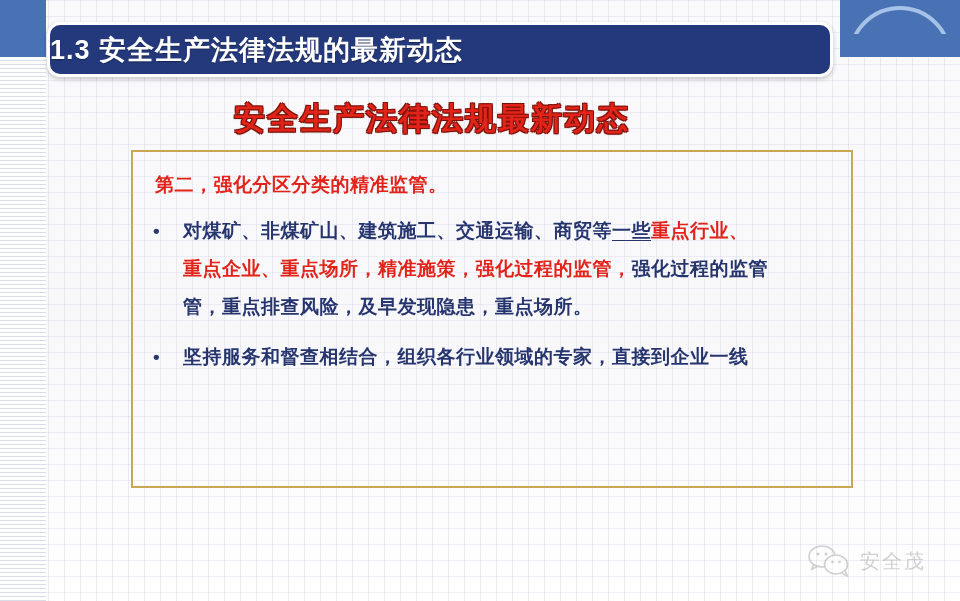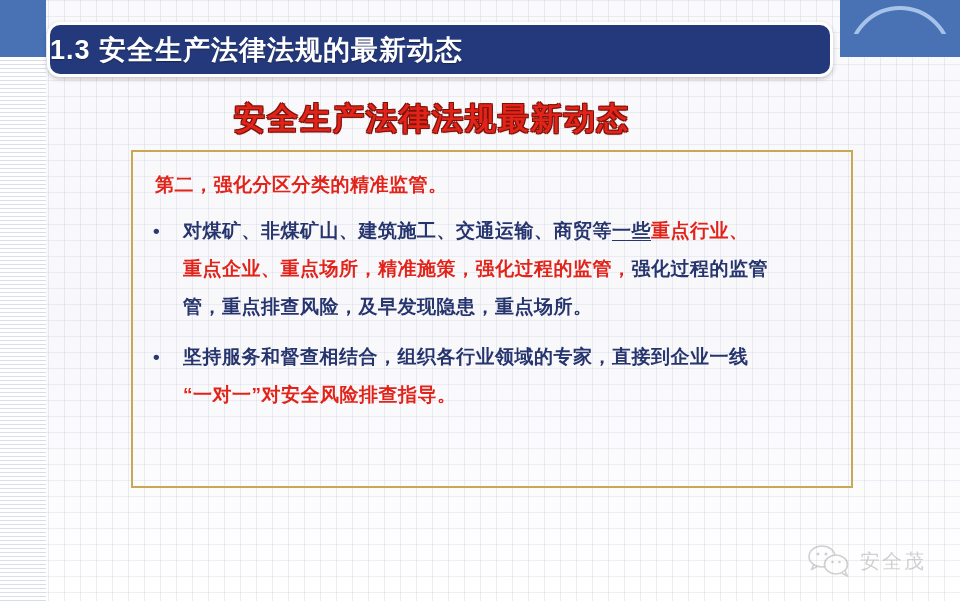--- a/index.html
+++ b/index.html
@@ -204,21 +204,20 @@
           <div class="bullet-body">
             <div class="b-line"><span class="navy">对煤矿、非煤矿山、建筑施工、交通运输、商贸等</span><span class="navy uline">一些</span><span class="red">重点行业、</span></div>
             <div class="b-line"><span class="red">重点企业、重点场所，精准施策，强化过程的监管，</span><span class="navy">强化过程的监管</span></div>
             <div class="b-line"><span class="navy">管，重点排查风险，及早发现隐患，重点场所。</span></div>
           </div>
         </div>
         <div class="bullet">
           <div class="bullet-mark">•</div>
           <div class="bullet-body">
             <div class="b-line"><span class="navy">坚持服务和督查相结合，组织各行业领域的专家，直接到企业一线</span></div>
-            <div class="b-line"><span class="red">“一对一”对安全风险排查指导。</span></div>
           </div>
         </div>
       </div>
   </div>
 
   <div class="watermark">
     <span class="wm-icon">
       <svg viewBox="0 0 46 36" width="46" height="36" aria-hidden="true">
         <g fill="none" stroke="#9a9a9a" stroke-width="1.6">
           <ellipse cx="16" cy="13.5" rx="13" ry="10.5"></ellipse>

